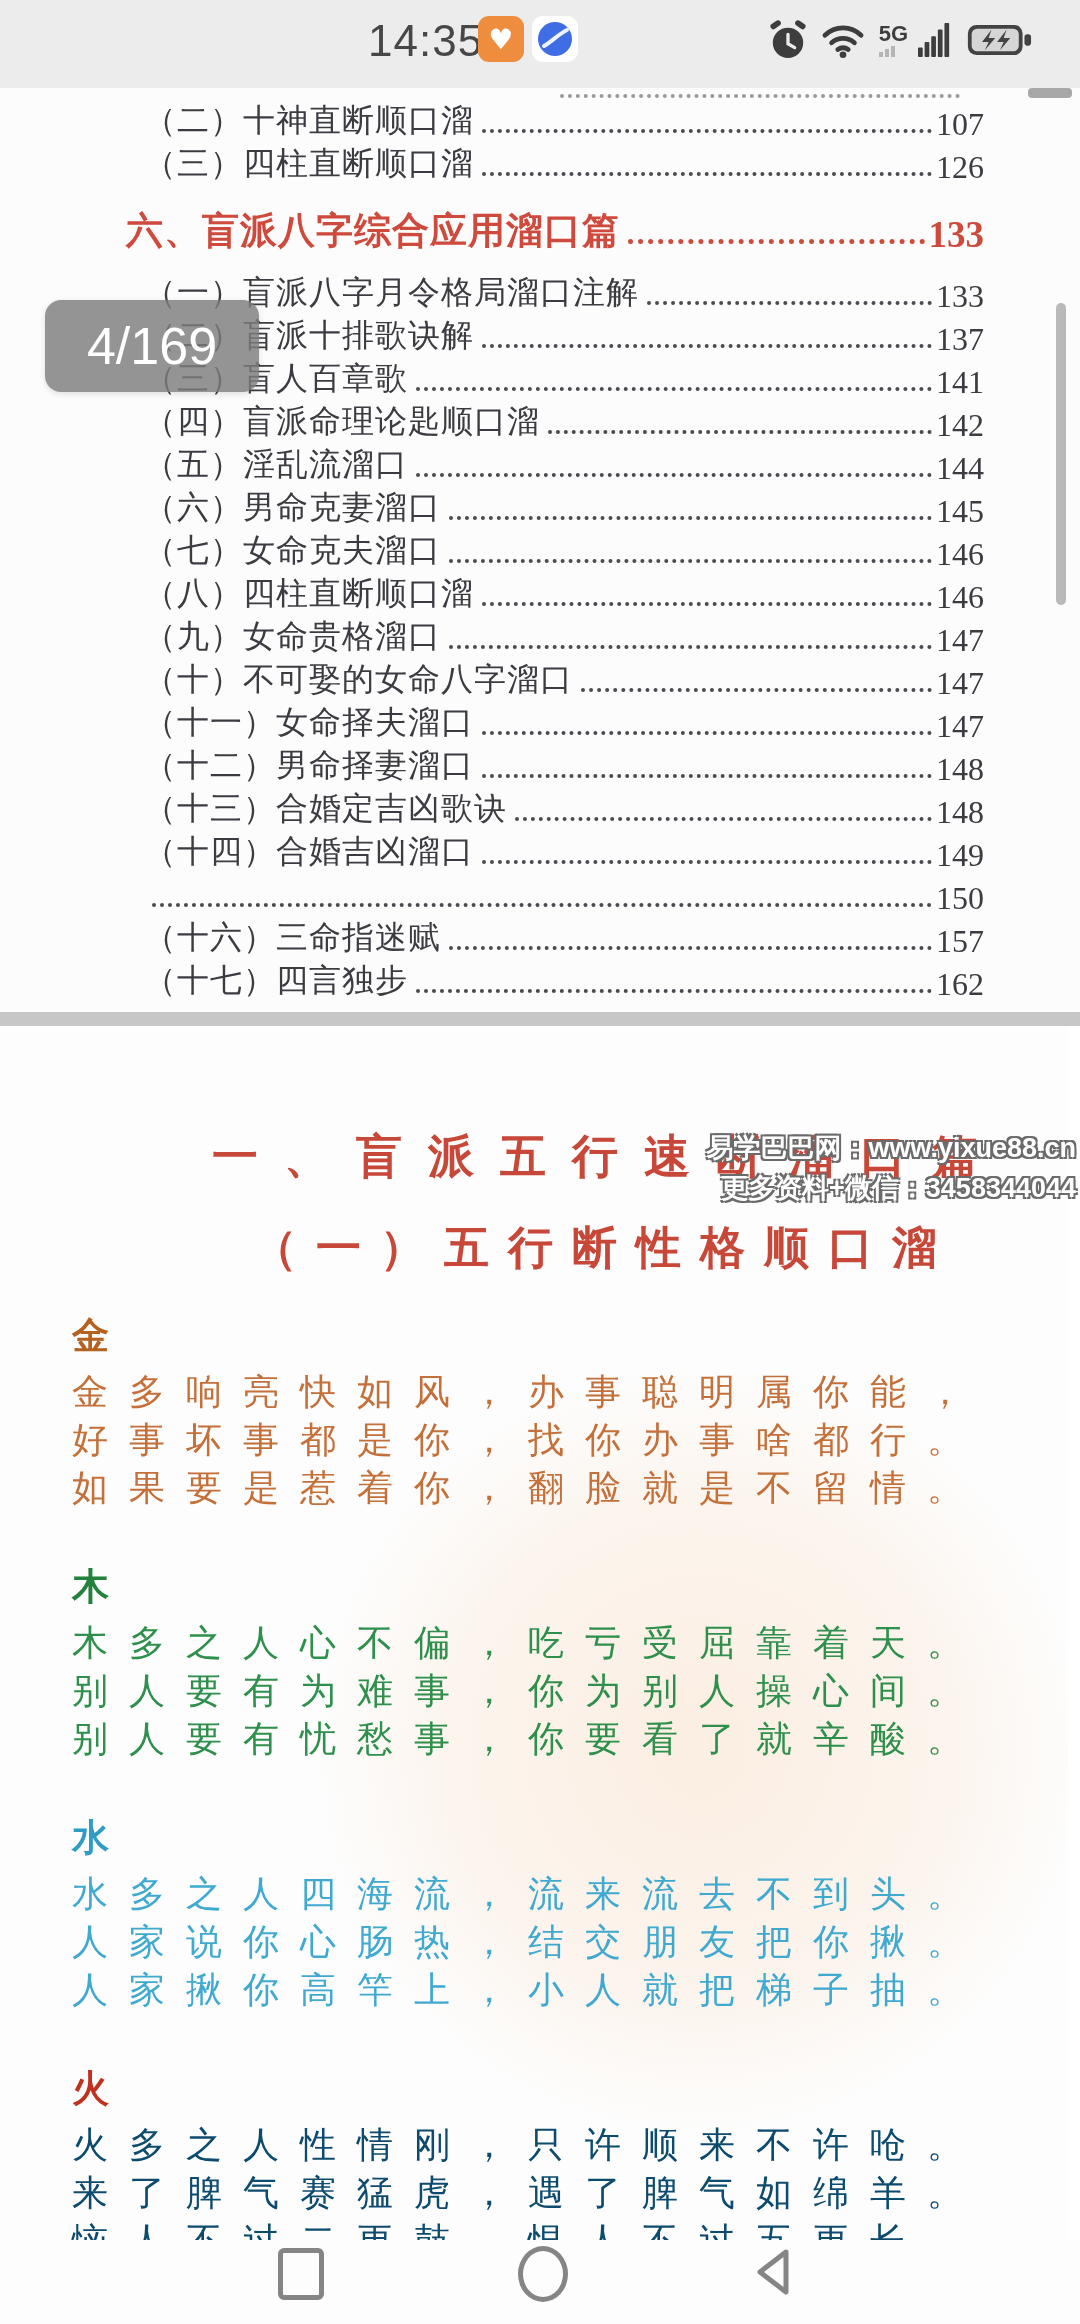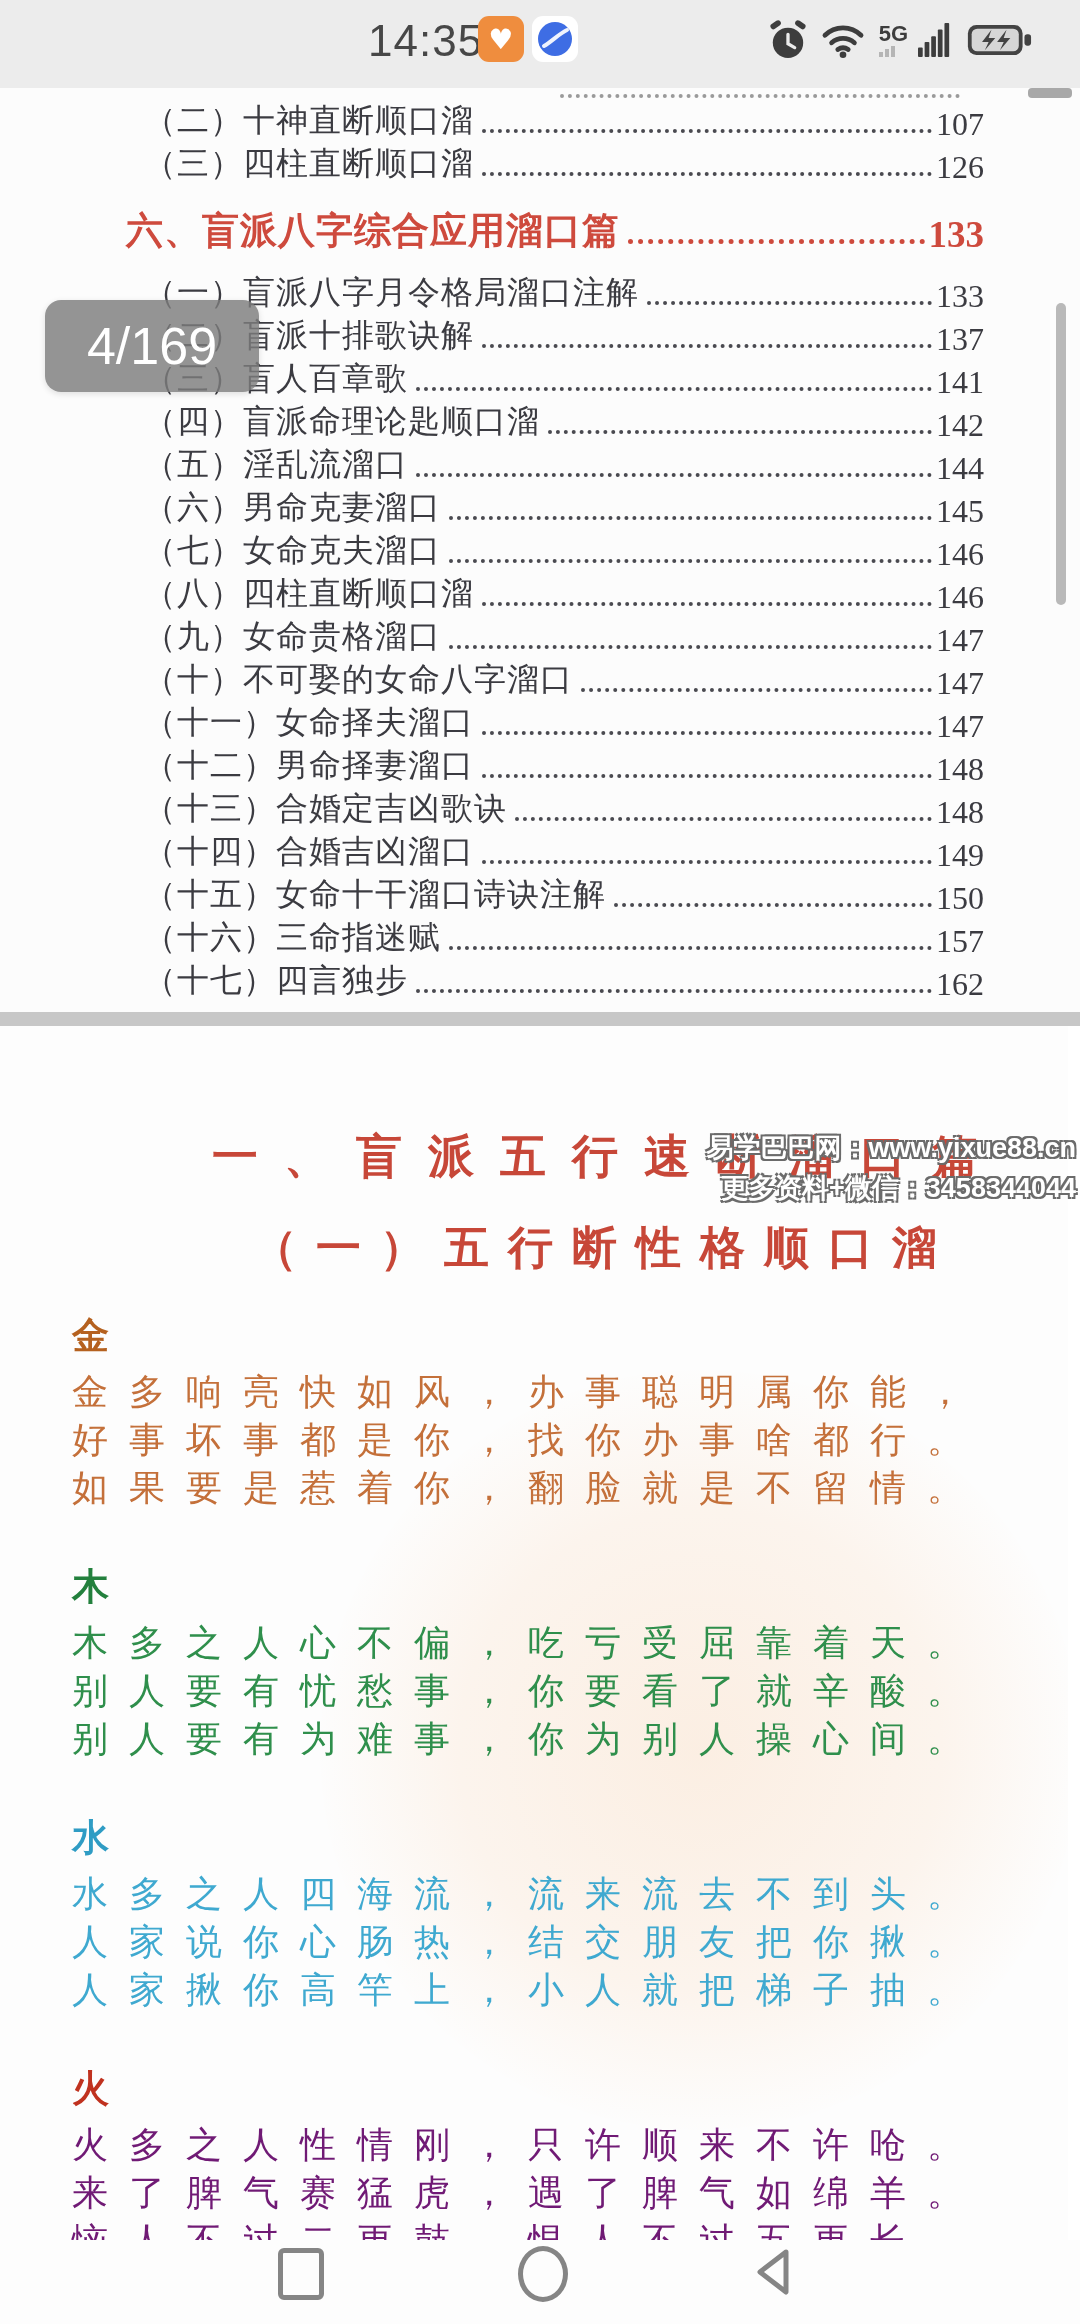--- a/index.html
+++ b/index.html
@@ -98,21 +98,21 @@
   .sec{margin-bottom:53px;}
   .sec-name{font-size:37px;font-weight:bold;line-height:44px;margin-bottom:10px;letter-spacing:2px;}
   .sec-line{font-size:36px;line-height:48px;letter-spacing:21px;white-space:nowrap;}
   .sec-jin .sec-name{color:#b5611f;}
   .sec-jin .sec-line{color:#c4703a;}
   .sec-mu .sec-name{color:#23803d;}
   .sec-mu .sec-line{color:#2f8f4c;}
   .sec-shui .sec-name{color:#2f9cc4;}
   .sec-shui .sec-line{color:#3fa9d0;}
   .sec-huo .sec-name{color:#c0321f;}
-  .sec-huo .sec-line{color:#701a75;}
+  .sec-huo .sec-line{color:#0c4a6e;}
   
   .watermark{
     position:absolute;right:4px;top:1128px;text-align:right;z-index:5;
     font-family:"Liberation Sans","DejaVu Sans",sans-serif;
     font-size:27px;font-weight:bold;line-height:40px;color:#ffffff;
     text-shadow:-2px -2px 0 #6b6b6b,2px -2px 0 #6b6b6b,-2px 2px 0 #6b6b6b,2px 2px 0 #6b6b6b;
   }
   
   .navbar{
     position:absolute;left:0;top:2240px;width:1080px;height:84px;background:#fdfdfd;
@@ -265,21 +265,20 @@
       <span class="tlabel">（十三）合婚定吉凶歌诀</span>
       <span class="tdots"></span>
       <span class="tnum">148</span>
     </div>
     <div class="trow">
       <span class="tlabel">（十四）合婚吉凶溜口</span>
       <span class="tdots"></span>
       <span class="tnum">149</span>
     </div>
     <div class="trow">
-      <span class="tlabel">（十五）女命十干溜口诗诀注解</span>
       <span class="tdots"></span>
       <span class="tnum">150</span>
     </div>
     <div class="trow">
       <span class="tlabel">（十六）三命指迷赋</span>
       <span class="tdots"></span>
       <span class="tnum">157</span>
     </div>
     <div class="trow">
       <span class="tlabel">（十七）四言独步</span>
@@ -303,22 +302,22 @@
   <div class="sections">
     <div class="sec sec-jin">
       <div class="sec-name">金</div>
       <div class="sec-line">金多响亮快如风，办事聪明属你能，</div>
       <div class="sec-line">好事坏事都是你，找你办事啥都行。</div>
       <div class="sec-line">如果要是惹着你，翻脸就是不留情。</div>
     </div>
     <div class="sec sec-mu">
       <div class="sec-name">木</div>
       <div class="sec-line">木多之人心不偏，吃亏受屈靠着天。</div>
+      <div class="sec-line">别人要有为难事，你为别人操心间。</div>
       <div class="sec-line">别人要有忧愁事，你要看了就辛酸。</div>
-      <div class="sec-line">别人要有为难事，你为别人操心间。</div>
     </div>
     <div class="sec sec-shui">
       <div class="sec-name">水</div>
       <div class="sec-line">水多之人四海流，流来流去不到头。</div>
       <div class="sec-line">人家说你心肠热，结交朋友把你揪。</div>
       <div class="sec-line">人家揪你高竿上，小人就把梯子抽。</div>
     </div>
     <div class="sec sec-huo">
       <div class="sec-name">火</div>
       <div class="sec-line">火多之人性情刚，只许顺来不许呛。</div>

